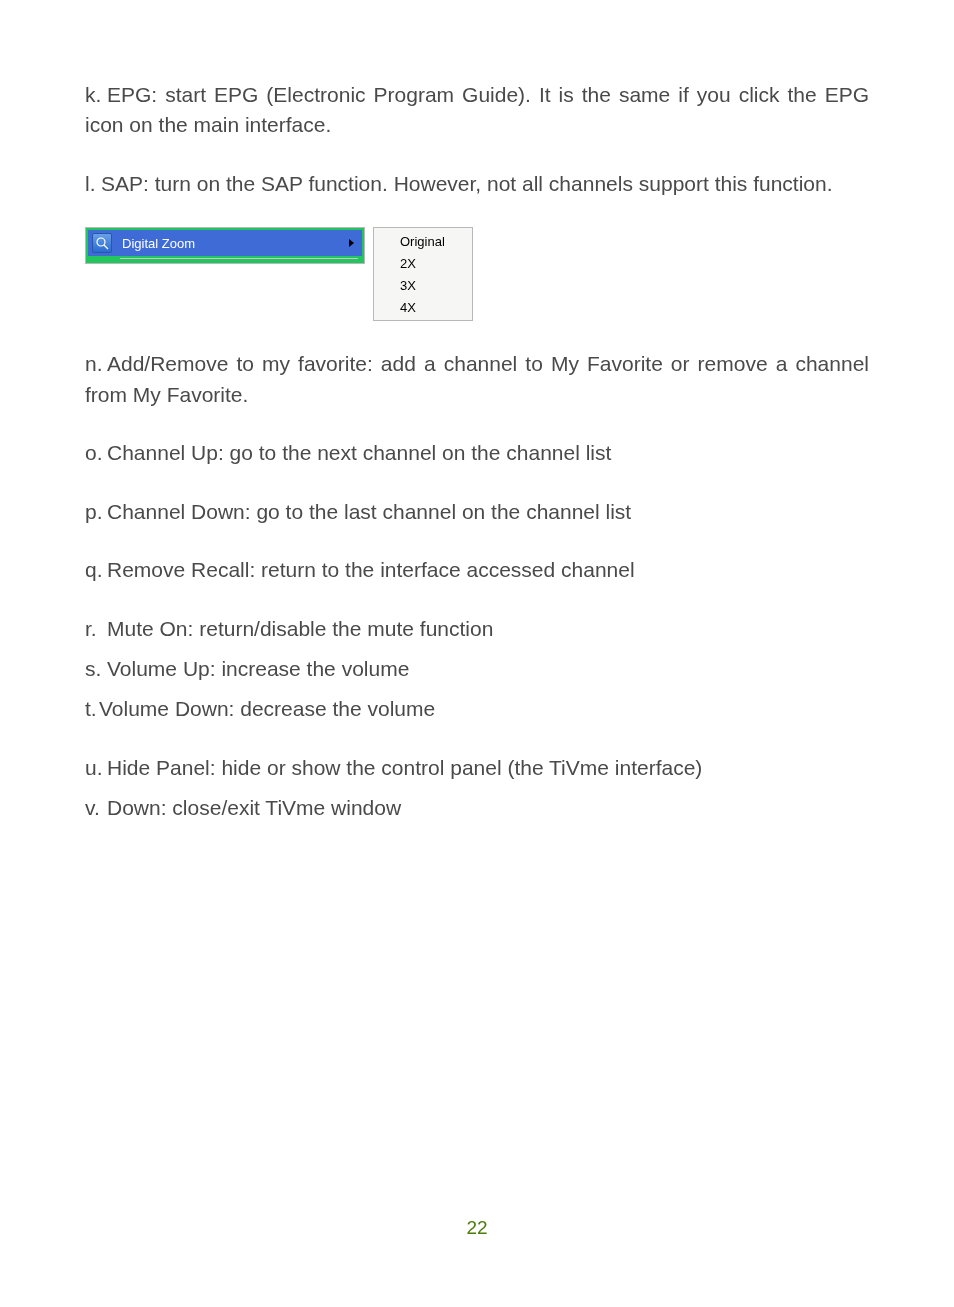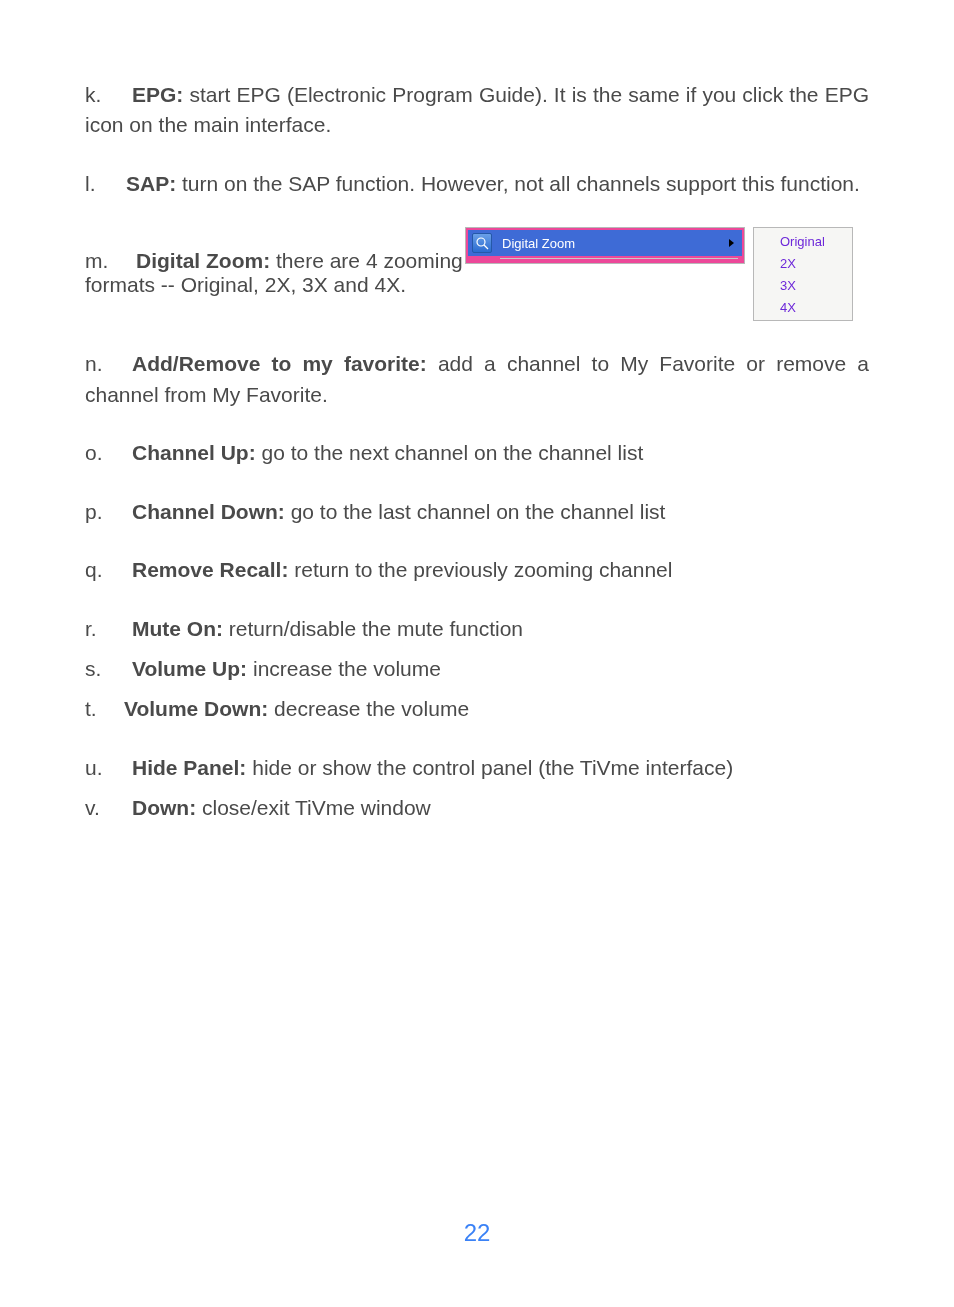--- a/index.html
+++ b/index.html
@@ -19,39 +19,39 @@
     }
     .entry-justify { text-align: justify; }
     .label {
       display: inline-block;
       width: 22px;
       vertical-align: top;
     }
     .label-tight { width: 14px; }
     .label-narrow { width: 16px; }
     .label-wide { width: 26px; }
-    .bold { font-weight: bold; margin-left: 25px; }
+    .bold { font-weight: normal; }
     .row-m {
       display: flex;
       align-items: flex-start;
       margin-bottom: 28px;
     }
     .row-m .left {
       width: 380px;
       padding-top: 22px;
     }
     .row-m .right {
       flex: 1;
       display: flex;
       align-items: flex-start;
       gap: 8px;
     }
     
     .menu-main {
-      background: #ec4899;
+      background: #22c55e;
       border: 1px solid #b8b8b8;
       width: 280px;
       font-size: 13px;
       font-family: "Tahoma", sans-serif;
       color: #222;
       padding: 2px;
     }
     .menu-item {
       display: flex;
       align-items: center;
@@ -91,59 +91,56 @@
       height: 1px;
       background: #c8c8c8;
       margin: 2px 4px 2px 32px;
     }
     .submenu {
       background: #f6f6f4;
       border: 1px solid #b8b8b8;
       width: 100px;
       font-size: 13px;
       font-family: "Tahoma", sans-serif;
-      color: #6d28d9;
+      color: #000000;
       padding: 2px;
     }
     .sub-item {
       display: flex;
       align-items: center;
       height: 22px;
       padding-left: 24px;
     }
     .small-gap { margin-bottom: 10px; }
     .page-num {
       position: absolute;
-      bottom: 60px;
+      bottom: 68px;
       left: 0;
       width: 100%;
       text-align: center;
-      font-size: 24px;
-      color: #3b82f6;
+      font-size: 19px;
+      color: #4d7c0f;
     }
     
     .ico-zoom { stroke:#fff; stroke-width:1.2; fill:none; }
     .ico-star { fill:#fff; }
     .ico-up { fill:#fff; }
   </style>
 </head>
 <body>
 
 <div class="entry entry-justify">
   <span class="label">k.</span><span class="bold">EPG:</span><span> start EPG (Electronic Program Guide). It is the same if you click the EPG icon on the main interface.</span>
 </div>
 
 <div class="entry entry-justify">
   <span class="label label-narrow">l.</span><span class="bold">SAP:</span><span> turn on the SAP function. However, not all channels support this function.</span>
 </div>
 
 <div class="row-m">
-  <div class="left">
-    <span class="label label-wide">m.</span><span class="bold">Digital Zoom:</span><span> there are 4 zooming formats -- Original, 2X, 3X and 4X.</span>
-  </div>
   <div class="right">
     <div class="menu-main">
       <div class="menu-item sel">
         <div class="menu-icon blue-box">
           <svg width="14" height="14" viewBox="0 0 14 14">
               <circle class="ico-zoom" cx="6" cy="6" r="4"></circle>
               <line class="ico-zoom" x1="9" y1="9" x2="13" y2="13"></line>
             </svg>
         </div>
         <span class="menu-text">Digital Zoom</span>
@@ -174,21 +171,21 @@
 
 <div class="entry">
   <span class="label">o.</span><span class="bold">Channel Up:</span><span> go to the next channel on the channel list</span>
 </div>
 
 <div class="entry">
   <span class="label">p.</span><span class="bold">Channel Down:</span><span> go to the last channel on the channel list</span>
 </div>
 
 <div class="entry">
-  <span class="label">q.</span><span class="bold">Remove Recall:</span><span> return to the previously zooming channel</span>
+  <span class="label">q.</span><span class="bold">Remove Recall:</span><span> return to the interface accessed channel</span>
 </div>
 
 <div class="entry small-gap">
   <span class="label">r.</span><span class="bold">Mute On:</span><span> return/disable the mute function</span>
 </div>
 
 <div class="entry small-gap">
   <span class="label">s.</span><span class="bold">Volume Up:</span><span> increase the volume</span>
 </div>
 

